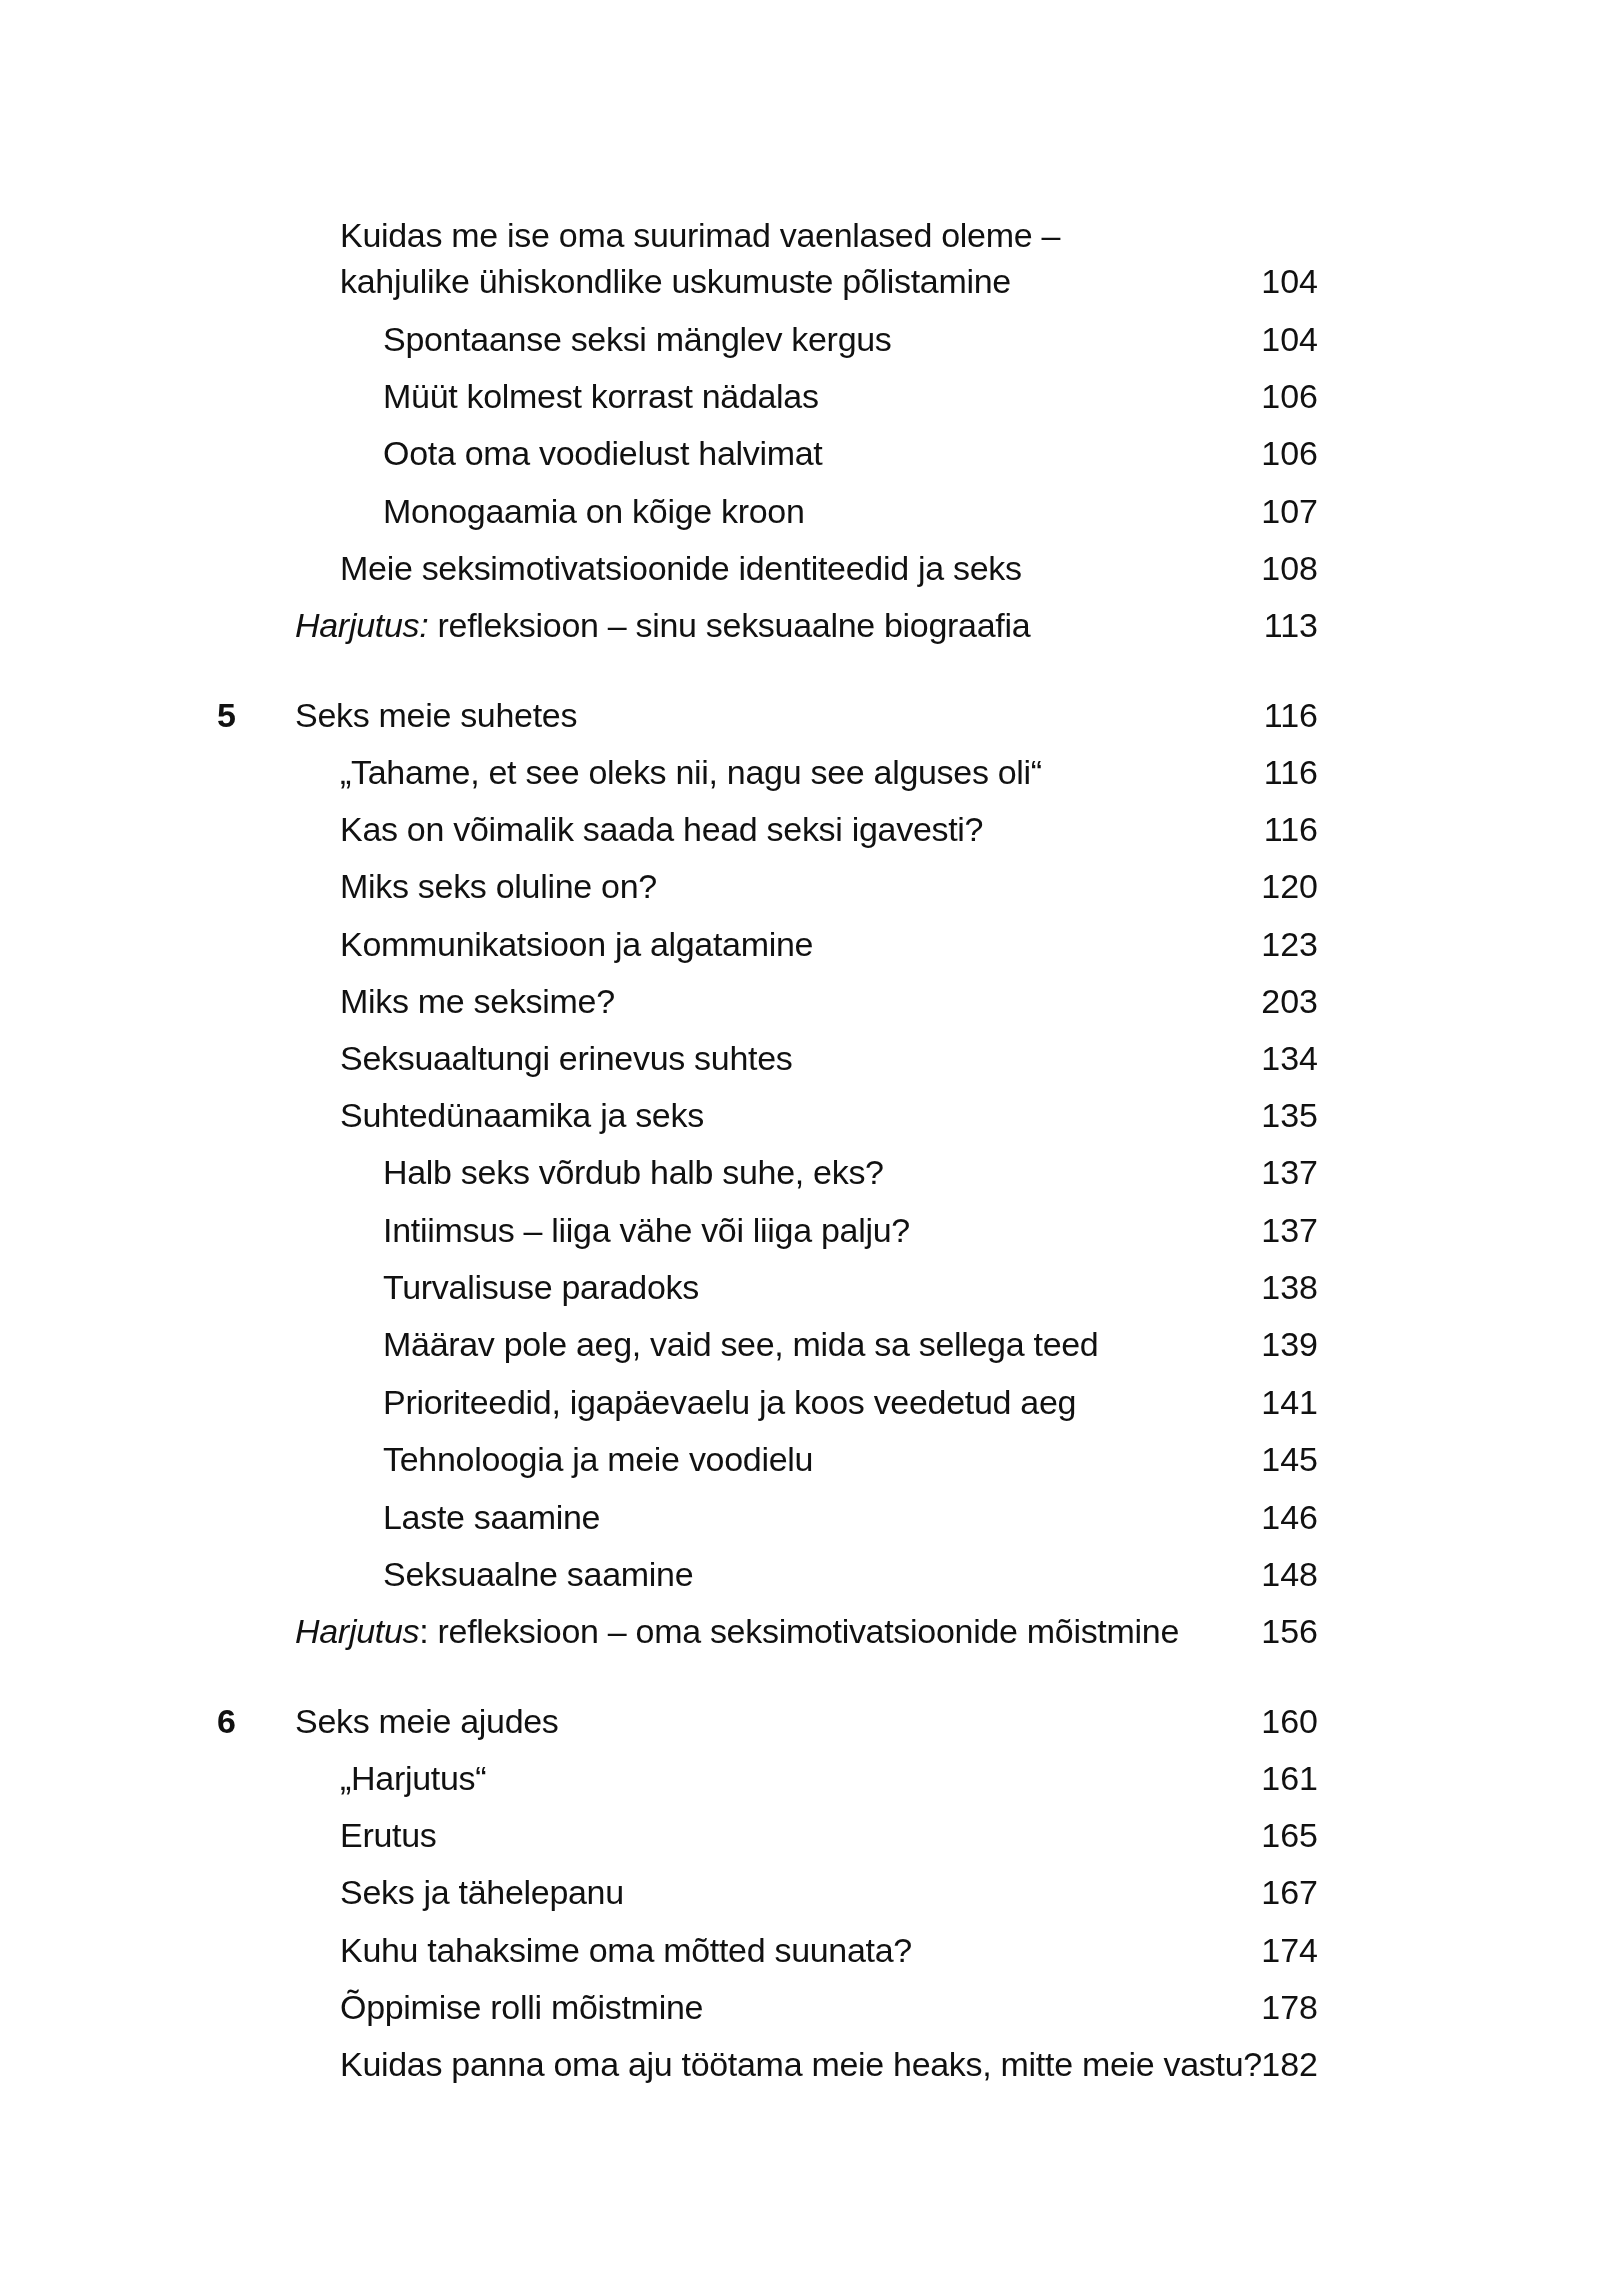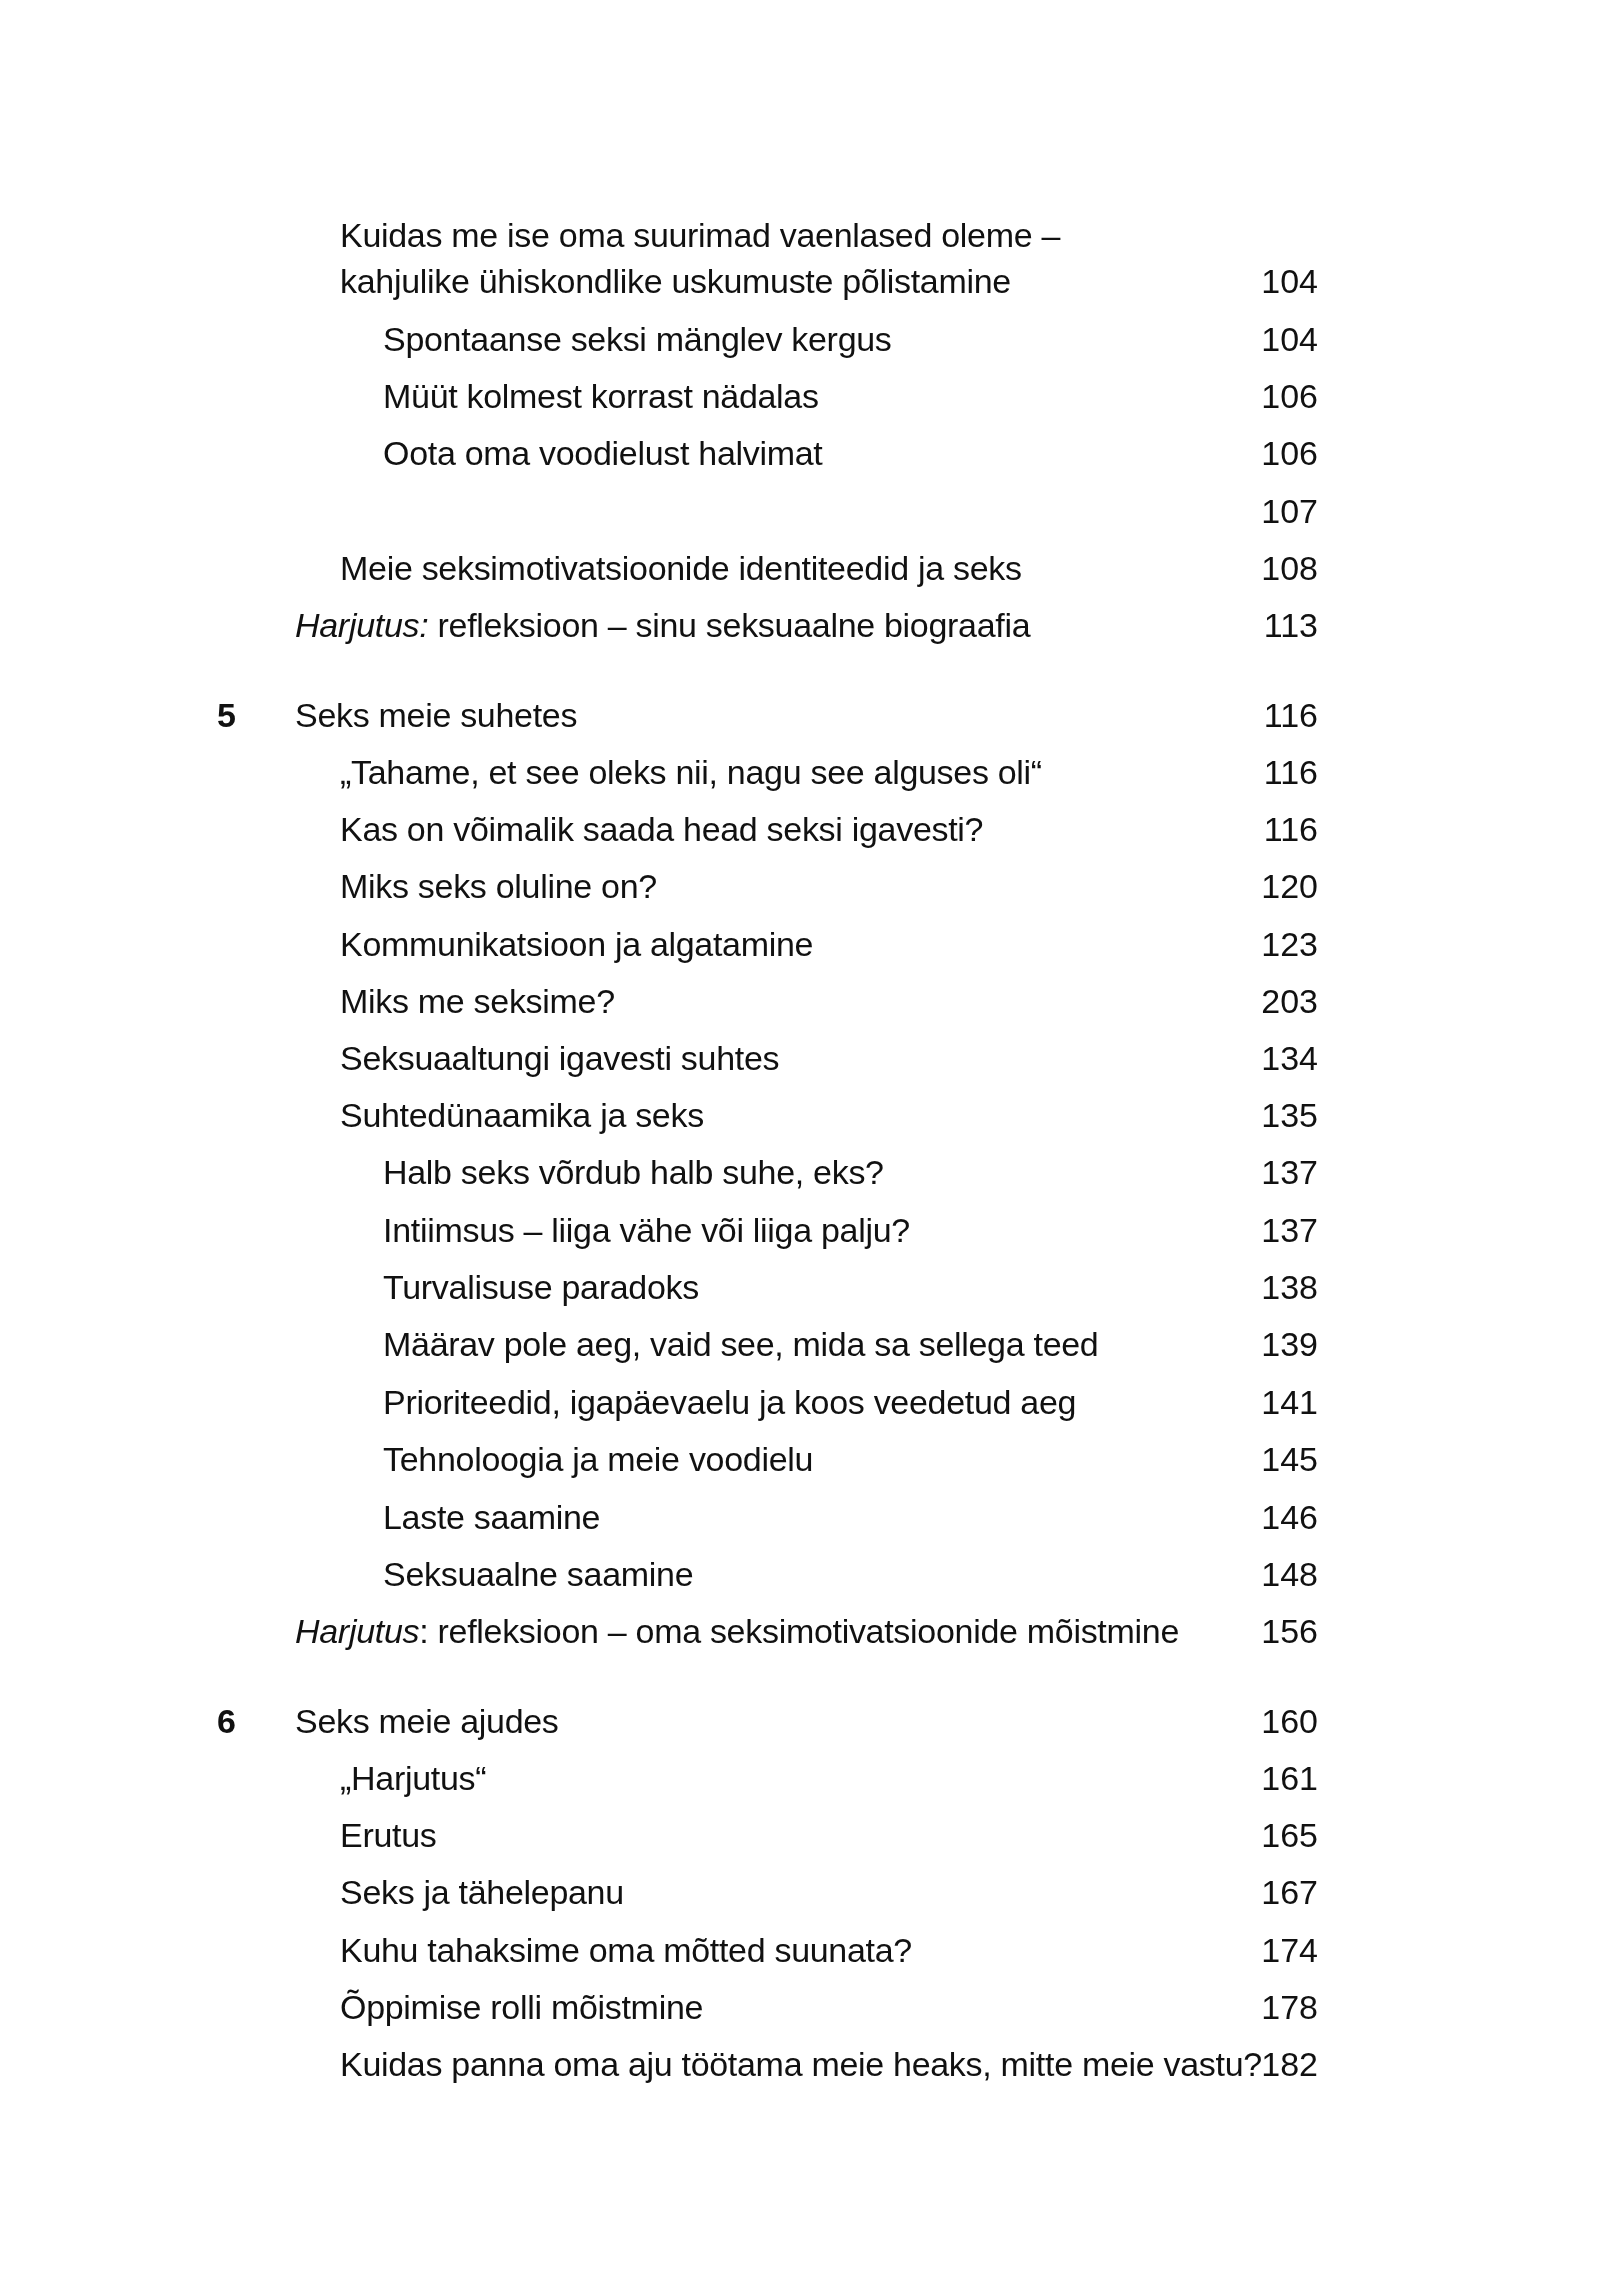--- a/index.html
+++ b/index.html
@@ -32,20 +32,21 @@
     </div>
   <div class="row" style="top:368px">
       <span class="title l3">Müüt kolmest korrast nädalas</span>
       <span class="page">106</span>
     </div>
   <div class="row" style="top:425px">
       <span class="title l3">Oota oma voodielust halvimat</span>
       <span class="page">106</span>
     </div>
   <div class="row" style="top:483px">
+      <span class="title l3">Monogaamia on kõige kroon</span>
       <span class="page">107</span>
     </div>
   <div class="row" style="top:540px">
       <span class="title l2">Meie seksimotivatsioonide identiteedid ja seks</span>
       <span class="page">108</span>
     </div>
   <div class="row" style="top:597px">
       <span class="title l1"><span class="it">Harjutus:</span><span> refleksioon – sinu seksuaalne biograafia</span></span>
       <span class="page">113</span>
     </div>
@@ -69,21 +70,21 @@
     </div>
   <div class="row" style="top:916px">
       <span class="title l2">Kommunikatsioon ja algatamine</span>
       <span class="page">123</span>
     </div>
   <div class="row" style="top:973px">
       <span class="title l2">Miks me seksime?</span>
       <span class="page">203</span>
     </div>
   <div class="row" style="top:1030px">
-      <span class="title l2">Seksuaaltungi igavesti suhtes</span>
+      <span class="title l2">Seksuaaltungi erinevus suhtes</span>
       <span class="page">134</span>
     </div>
   <div class="row" style="top:1087px">
       <span class="title l2">Suhtedünaamika ja seks</span>
       <span class="page">135</span>
     </div>
   <div class="row" style="top:1144px">
       <span class="title l3">Halb seks võrdub halb suhe, eks?</span>
       <span class="page">137</span>
     </div>

